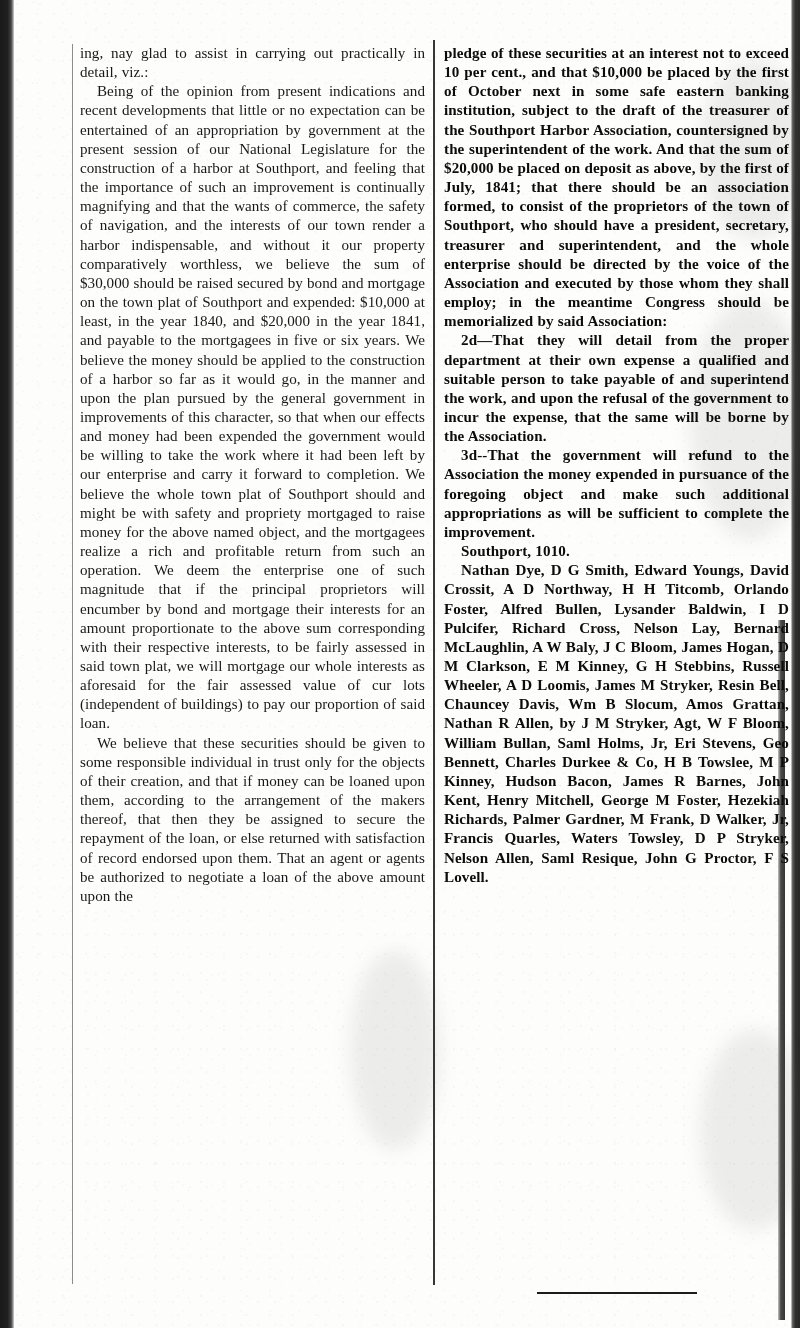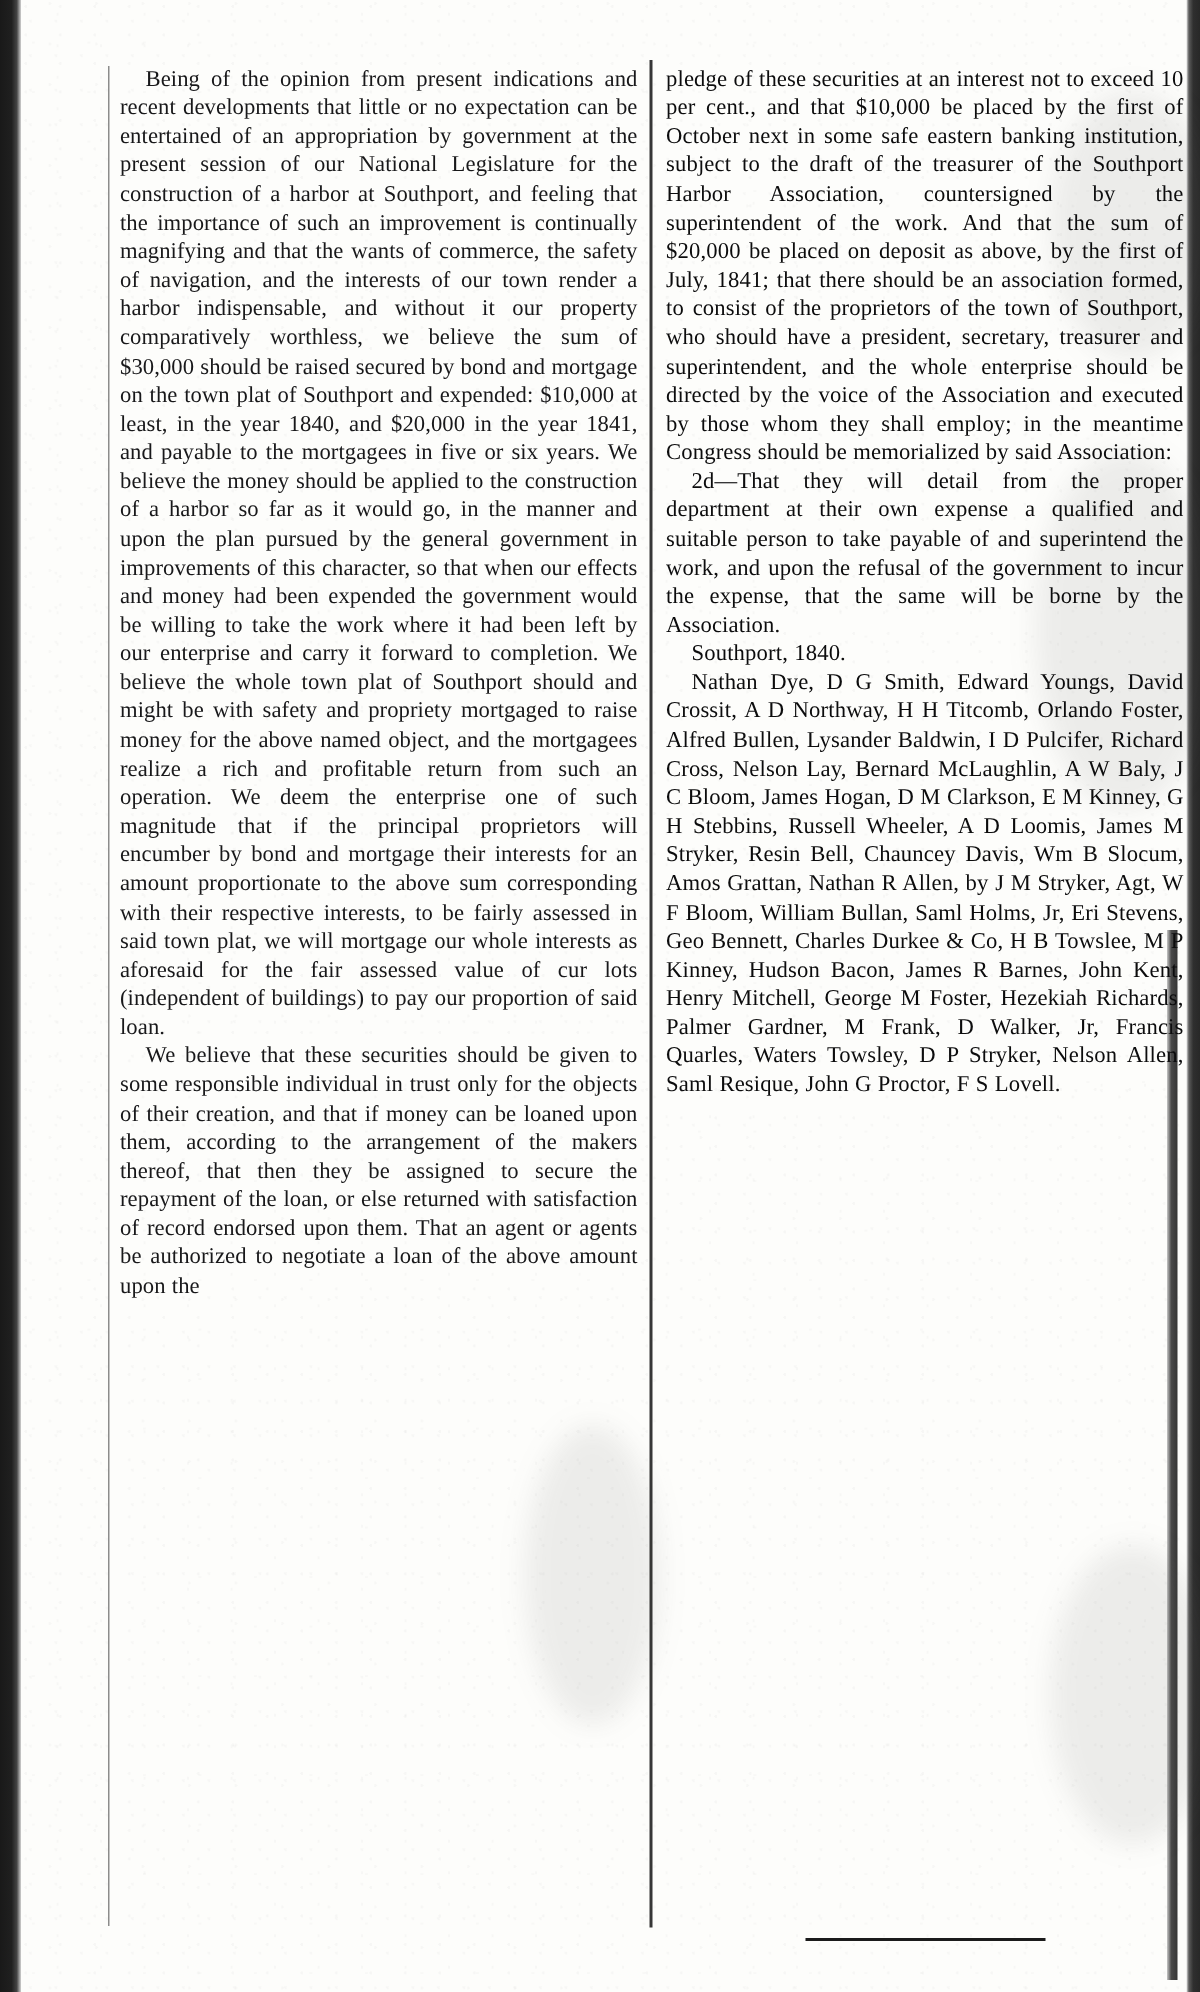--- a/index.html
+++ b/index.html
@@ -77,21 +77,21 @@
     color: #18181a;
     text-align: justify;
     text-justify: inter-word;
     letter-spacing: .05px;
     word-spacing: .3px;
   }
   .col-left  { left: 80px; }
   .col-right {
     left: 444px;
     color: #0c0c0d;
-    font-weight: 400;
+    font-weight: 700;
     letter-spacing: .1px;
   }
   
   .col-rule {
     position: absolute;
     left: 433px; top: 40px;
     width: 2px; height: 1245px;
     background: #1b1b1b;
     opacity: .88;
   }
@@ -143,28 +143,30 @@
   <div class="smudge" style="left:690px;top:300px;width:120px;height:240px;"></div>
   <div class="smudge" style="left:700px;top:1030px;width:110px;height:200px;"></div>
   <div class="smudge" style="left:350px;top:950px;width:90px;height:200px;"></div>
 
   <div class="col-rule"></div>
   <div class="col-rule-faint-l"></div>
 
   <div class="columns">
 
     <div class="col col-left">
+      <p class="noindent">ing, nay glad to assist in carrying out practically in detail, viz.:</p>
       <p class="indent">Being of the opinion from present indications and recent developments that little or no expectation can be entertained of an appropriation by government at the present session of our National Legislature for the construction of a harbor at Southport, and feeling that the importance of such an improvement is continually magnifying and that the wants of commerce, the safety of navigation, and the interests of our town render a harbor indispensable, and without it our property comparatively worthless, we believe the sum of $30,000 should be raised secured by bond and mortgage on the town plat of Southport and expended: $10,000 at least, in the year 1840, and $20,000 in the year 1841, and payable to the mortgagees in five or six years. We believe the money should be applied to the construction of a harbor so far as it would go, in the manner and upon the plan pursued by the general government in improvements of this character, so that when our effects and money had been expended the government would be willing to take the work where it had been left by our enterprise and carry it forward to completion. We believe the whole town plat of Southport should and might be with safety and propriety mortgaged to raise money for the above named object, and the mortgagees realize a rich and profitable return from such an operation. We deem the enterprise one of such magnitude that if the principal proprietors will encumber by bond and mortgage their interests for an amount proportionate to the above sum corresponding with their respective interests, to be fairly assessed in said town plat, we will mortgage our whole interests as aforesaid for the fair assessed value of cur lots (independent of buildings) to pay our proportion of said loan.</p>
       <p class="indent">We believe that these securities should be given to some responsible individual in trust only for the objects of their creation, and that if money can be loaned upon them, according to the arrangement of the makers thereof, that then they be assigned to secure the repayment of the loan, or else returned with satisfaction of record endorsed upon them. That an agent or agents be authorized to negotiate a loan of the above amount upon the</p>
     </div>
 
     <div class="col col-right">
       <p class="noindent">pledge of these securities at an interest not to exceed 10 per cent., and that $10,000 be placed by the first of October next in some safe eastern banking institution, subject to the draft of the treasurer of the Southport Harbor Association, countersigned by the superintendent of the work. And that the sum of $20,000 be placed on deposit as above, by the first of July, 1841; that there should be an association formed, to consist of the proprietors of the town of Southport, who should have a president, secretary, treasurer and superintendent, and the whole enterprise should be directed by the voice of the Association and executed by those whom they shall employ; in the meantime Congress should be memorialized by said Association:</p>
       <p class="indent">2d—That they will detail from the proper department at their own expense a qualified and suitable person to take payable of and superintend the work, and upon the refusal of the government to incur the expense, that the same will be borne by the Association.</p>
-      <p class="indent">Southport, 1840.</p>
+      <p class="indent">3d--That the government will refund to the Association the money expended in pursuance of the foregoing object and make such additional appropriations as will be sufficient to complete the improvement.</p>
+      <p class="indent">Southport, 1010.</p>
       <p class="indent">Nathan Dye, D G Smith, Edward Youngs, David Crossit, A D Northway, H H Titcomb, Orlando Foster, Alfred Bullen, Lysander Baldwin, I D Pulcifer, Richard Cross, Nelson Lay, Bernard McLaughlin, A W Baly, J C Bloom, James Hogan, D M Clarkson, E M Kinney, G H Stebbins, Russell Wheeler, A D Loomis, James M Stryker, Resin Bell, Chauncey Davis, Wm B Slocum, Amos Grattan, Nathan R Allen, by J M Stryker, Agt, W F Bloom, William Bullan, Saml Holms, Jr, Eri Stevens, Geo Bennett, Charles Durkee &amp; Co, H B Towslee, M P Kinney, Hudson Bacon, James R Barnes, John Kent, Henry Mitchell, George M Foster, Hezekiah Richards, Palmer Gardner, M Frank, D Walker, Jr, Francis Quarles, Waters Towsley, D P Stryker, Nelson Allen, Saml Resique, John G Proctor, F S Lovell.</p>
     </div>
 
   </div>
 
   <div class="end-rule-wrap">
     <div class="end-rule"></div>
   </div>
 
   <div class="paper-grain"></div>

